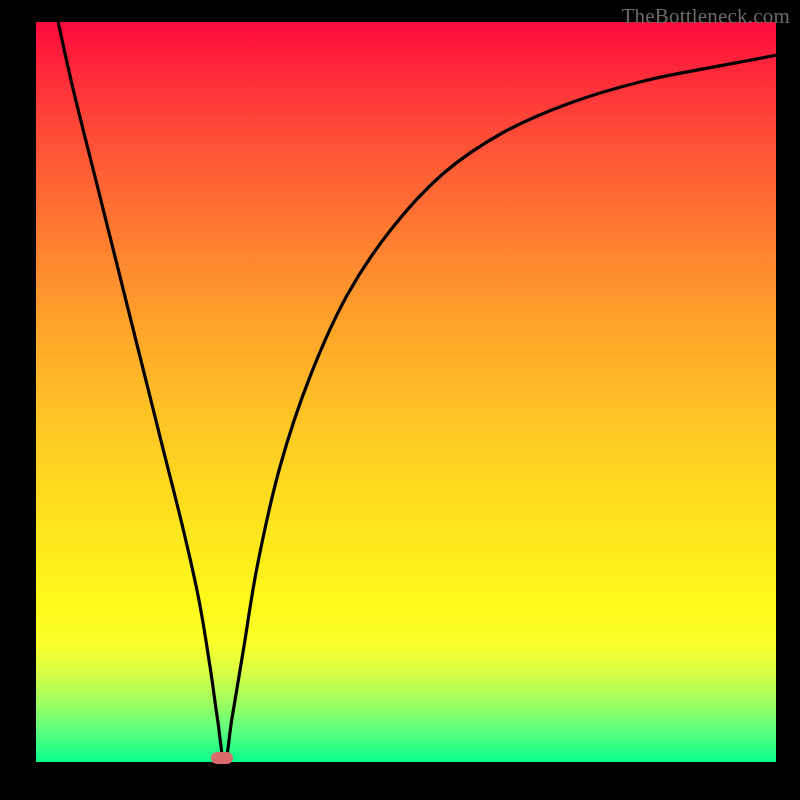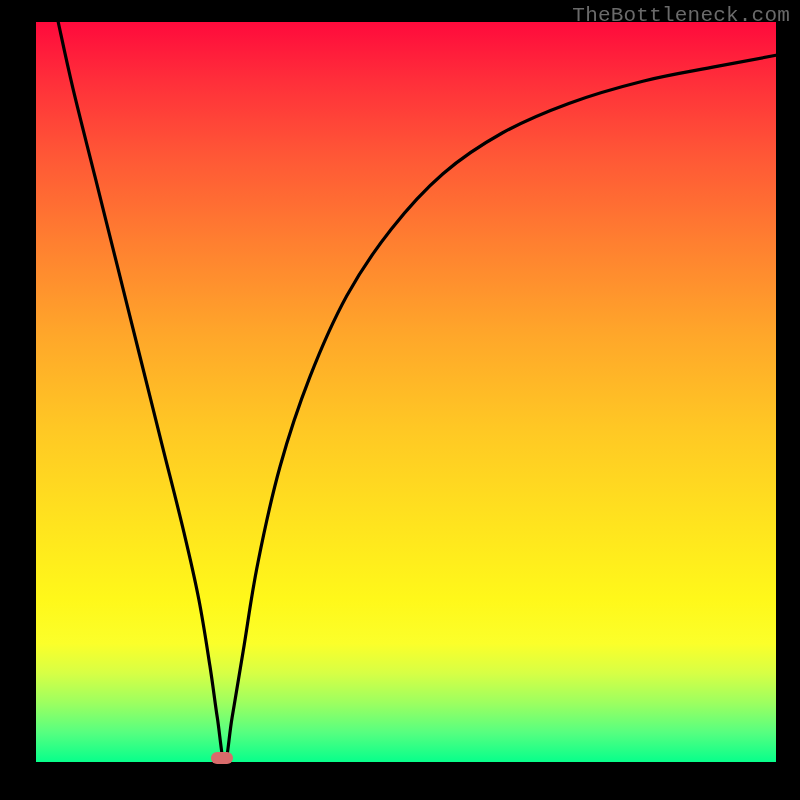--- a/index.html
+++ b/index.html
@@ -22,21 +22,21 @@
       #fbff2a 84%,
       #d7ff45 88%,
       #9dff60 92%,
       #57ff80 96%,
       #07ff8b 100%);
   }
   .watermark {
     position: absolute;
     top: 4px;
     right: 10px;
-    font-family: Liberation Mono, monospace;
+    font-family: Liberation Serif, serif;
     font-size: 21px;
     color: #6a6a6a;
     letter-spacing: 0.2px;
     user-select: none;
   }
   svg.curve {
     position: absolute;
     left: 0; top: 0;
     width: 740px;
     height: 740px;

